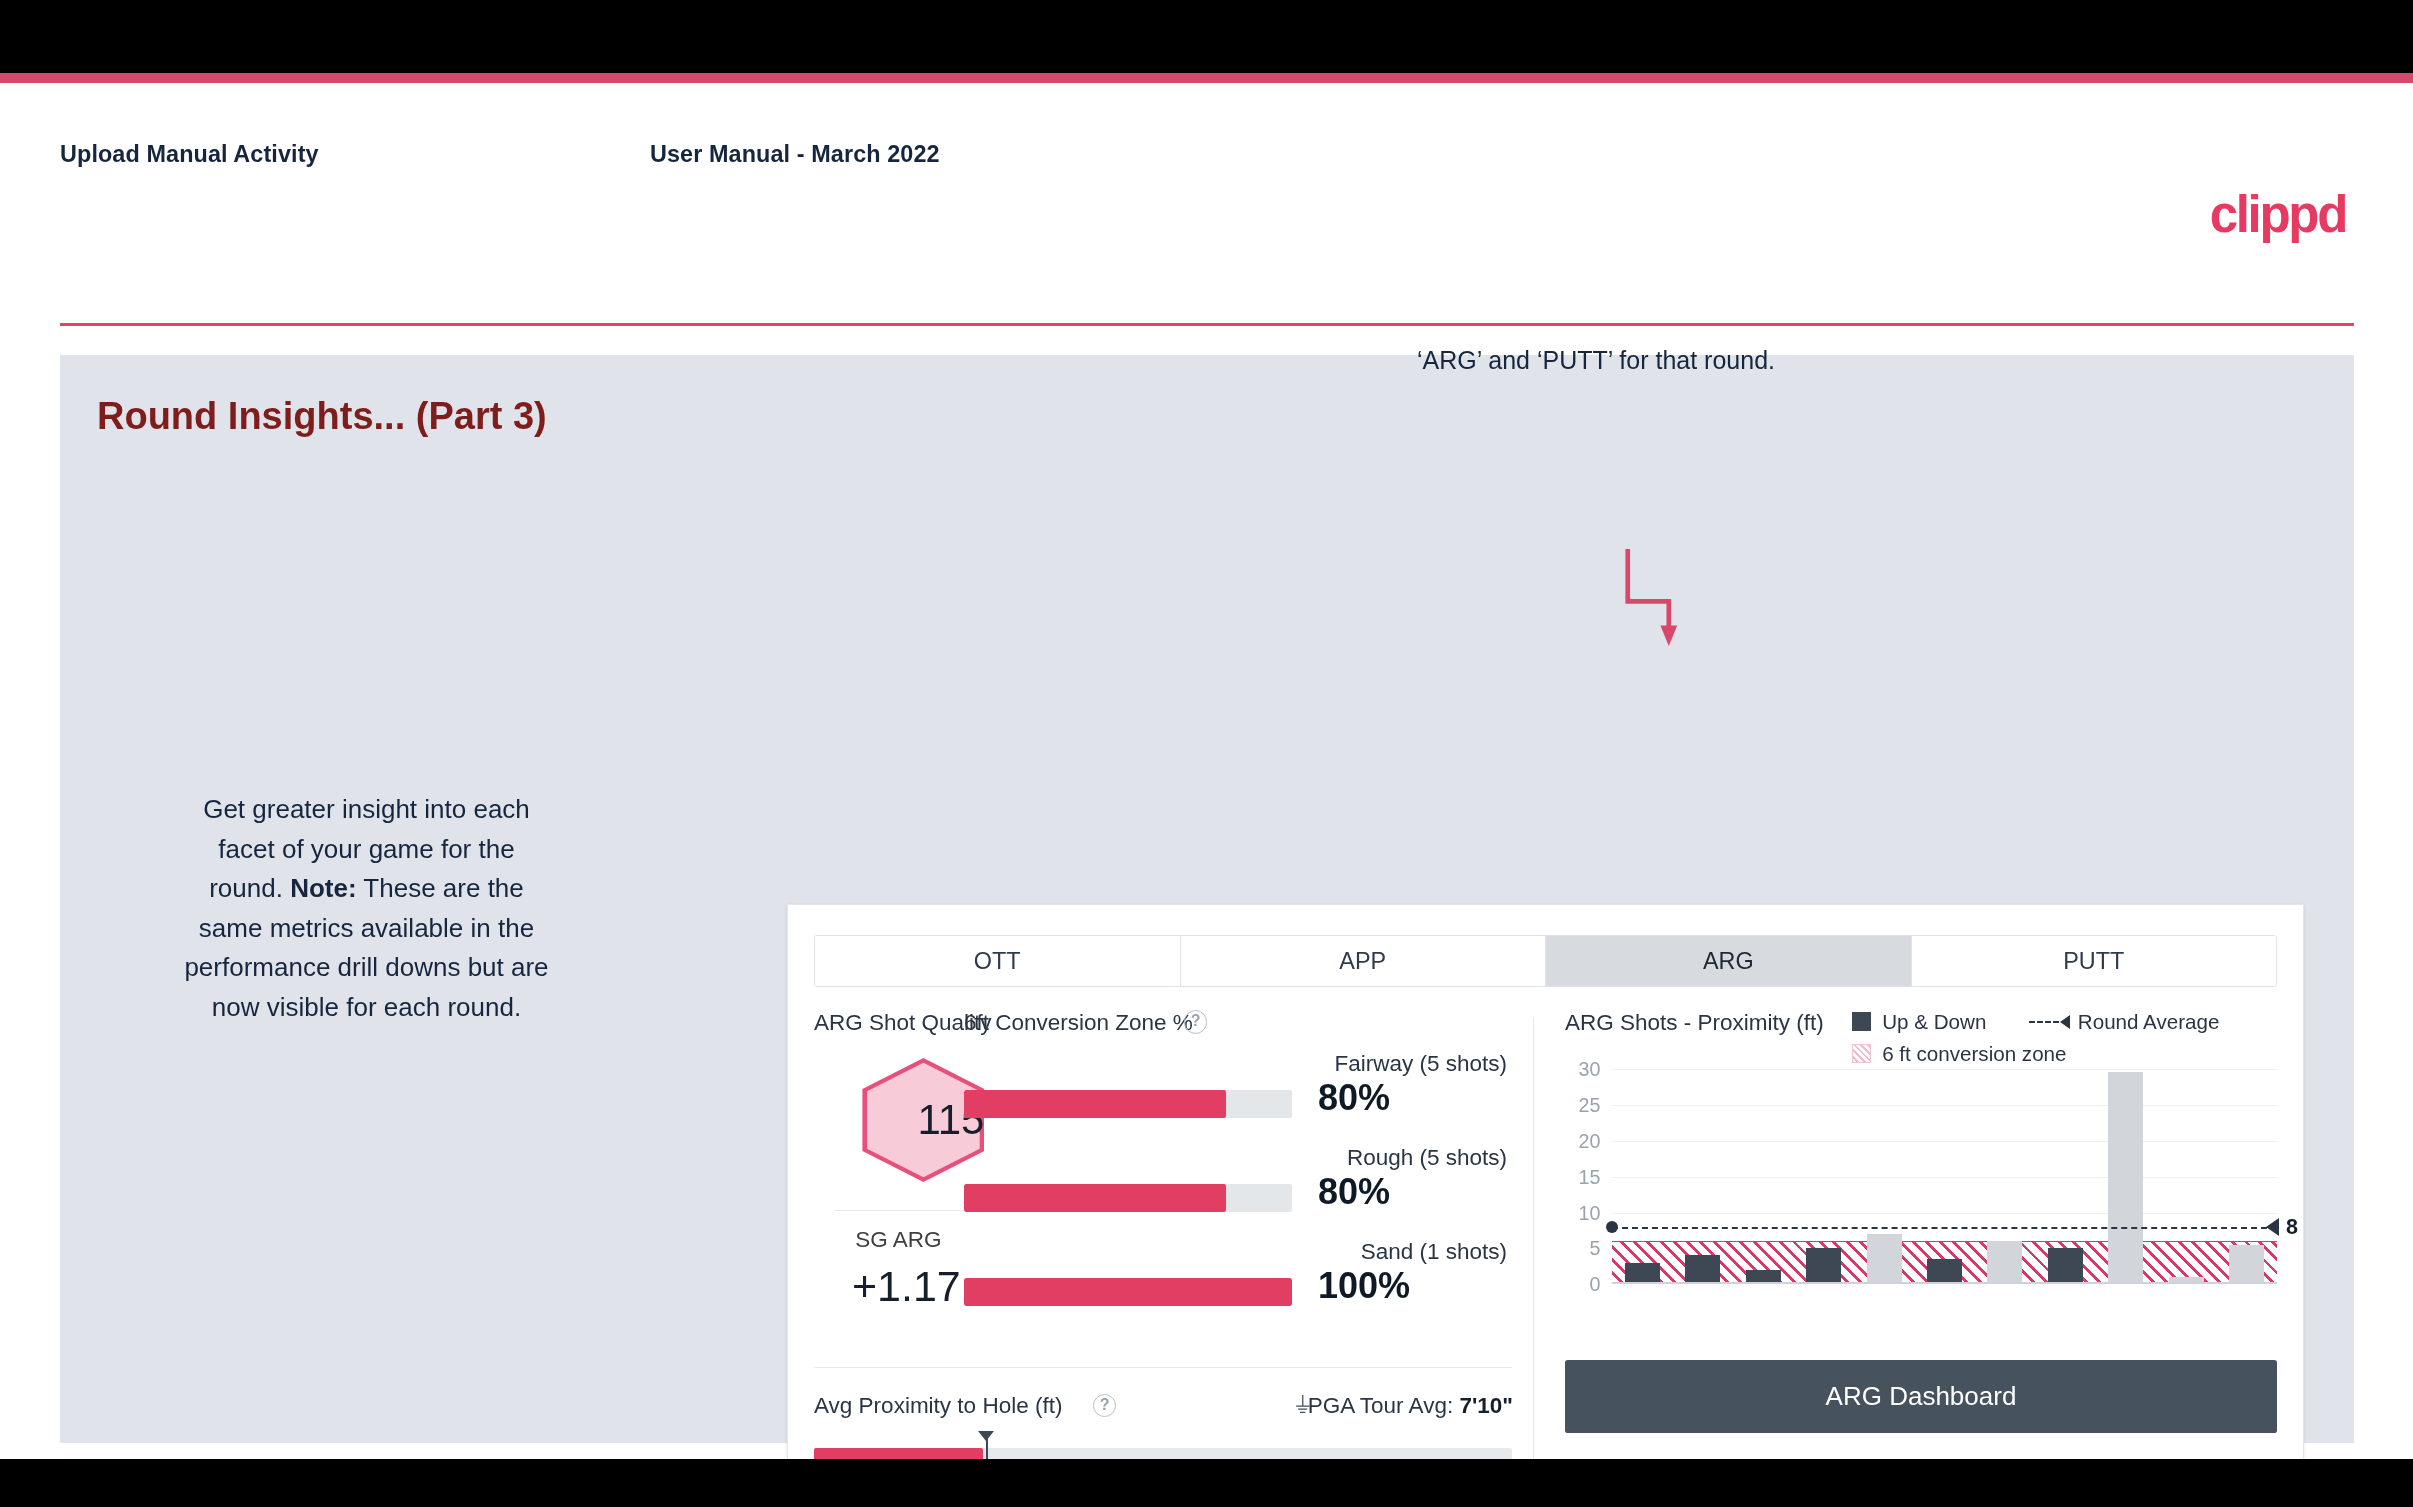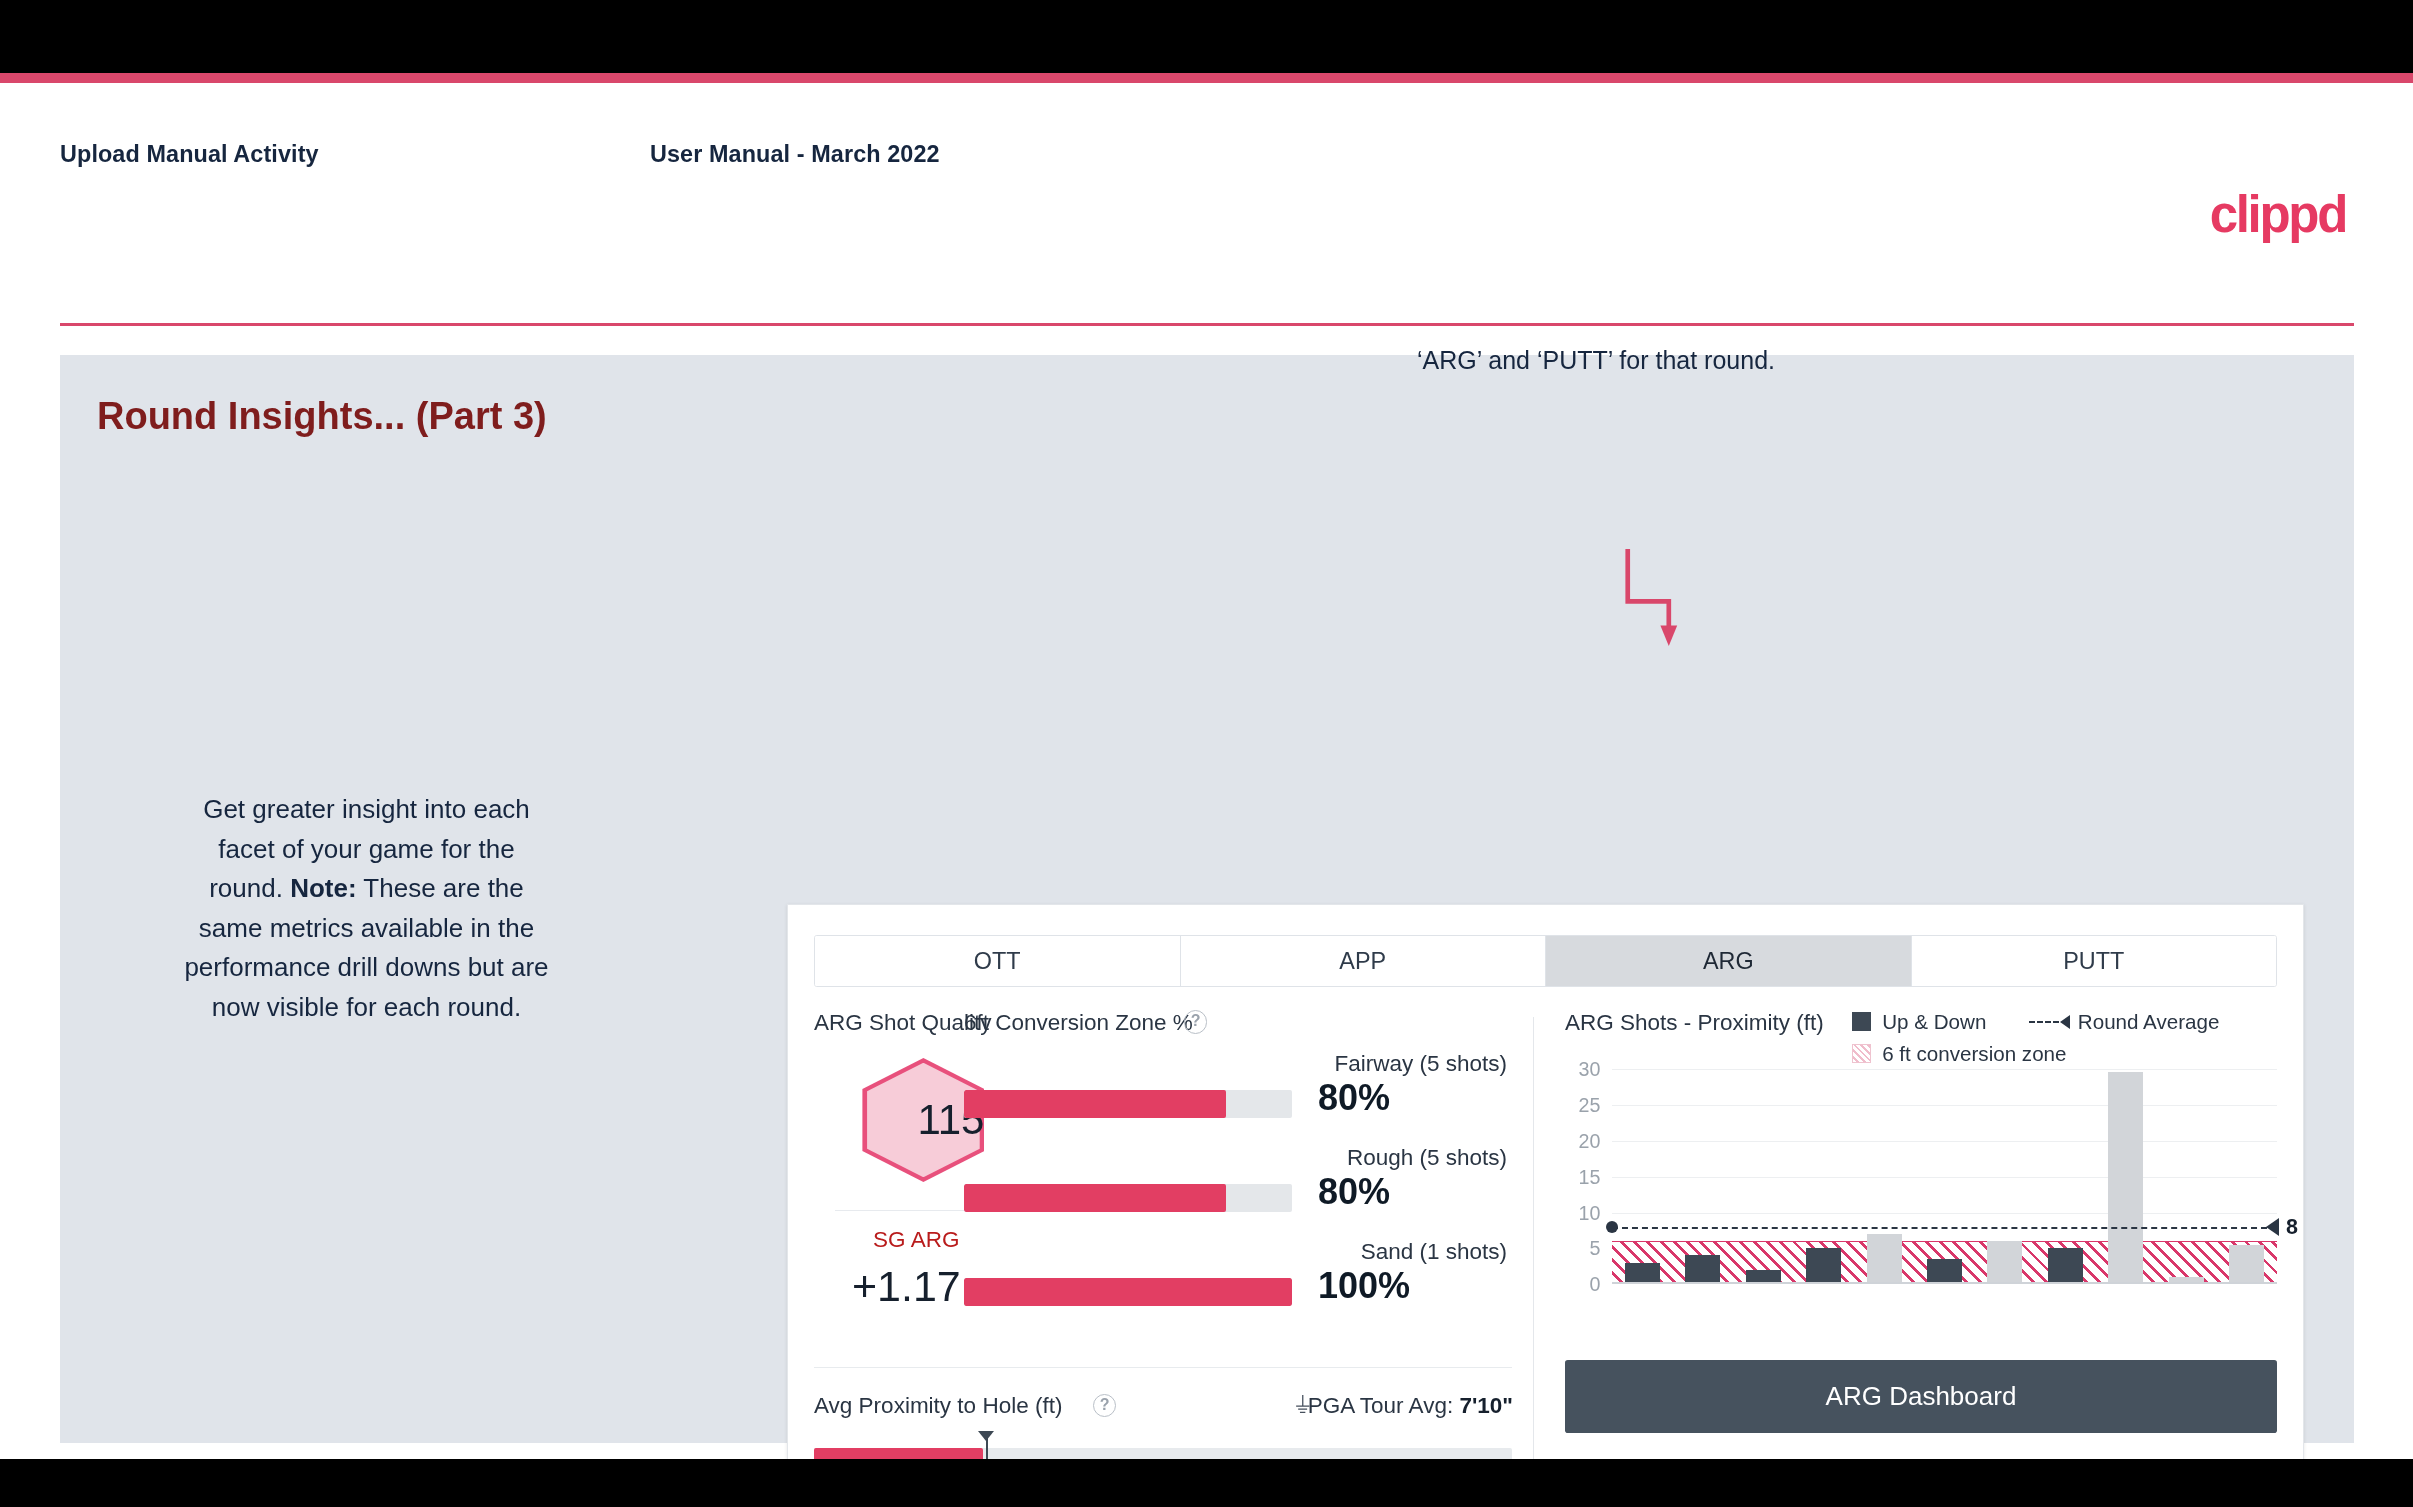--- a/index.html
+++ b/index.html
@@ -102,22 +102,22 @@
     clip-path: polygon(50% 0%, 100% 25%, 100% 75%, 50% 100%, 0% 75%, 0% 25%);
   }
   .hex-fill {
     position:absolute; inset:4.7px;
     background:#f7ccd8;
     clip-path: polygon(50% 0%, 100% 25%, 100% 75%, 50% 100%, 0% 75%, 0% 25%);
   }
   .hex-num { position:relative; font-size:42px; color:#16202d; }
 
   .sg-div { position:absolute; left:20.6px; top:208px; width:129px; height:0.9px; background:#e7eaee; }
-  .sg-lbl { position:absolute; left:23.4px; top:225px; width:122px; text-align:right;
-            font-size:22.5px; color:#b91c1c; }
+  .sg-lbl { position:absolute; left:23.4px; top:225px; width:122px; text-align:center;
+            font-size:22.5px; color:#404040; }
   .sg-val { position:absolute; left:23.4px; top:260px; width:122px; text-align:center;
             font-size:43px; color:#16202d;margin-left:8px; }
 
   .convlist { position:absolute; left:150px; top:49px; width:543px; }
   .conv-row { position:relative; height:94px;text-align:right; }
   .conv-label { font-size:22.5px; color:#2a3543; }
   .conv-track {
     position:absolute; left:0; top:39px; width:328px; height:28px;
     background:#e4e7ea; border-radius:1.9px; overflow:hidden;
   }

